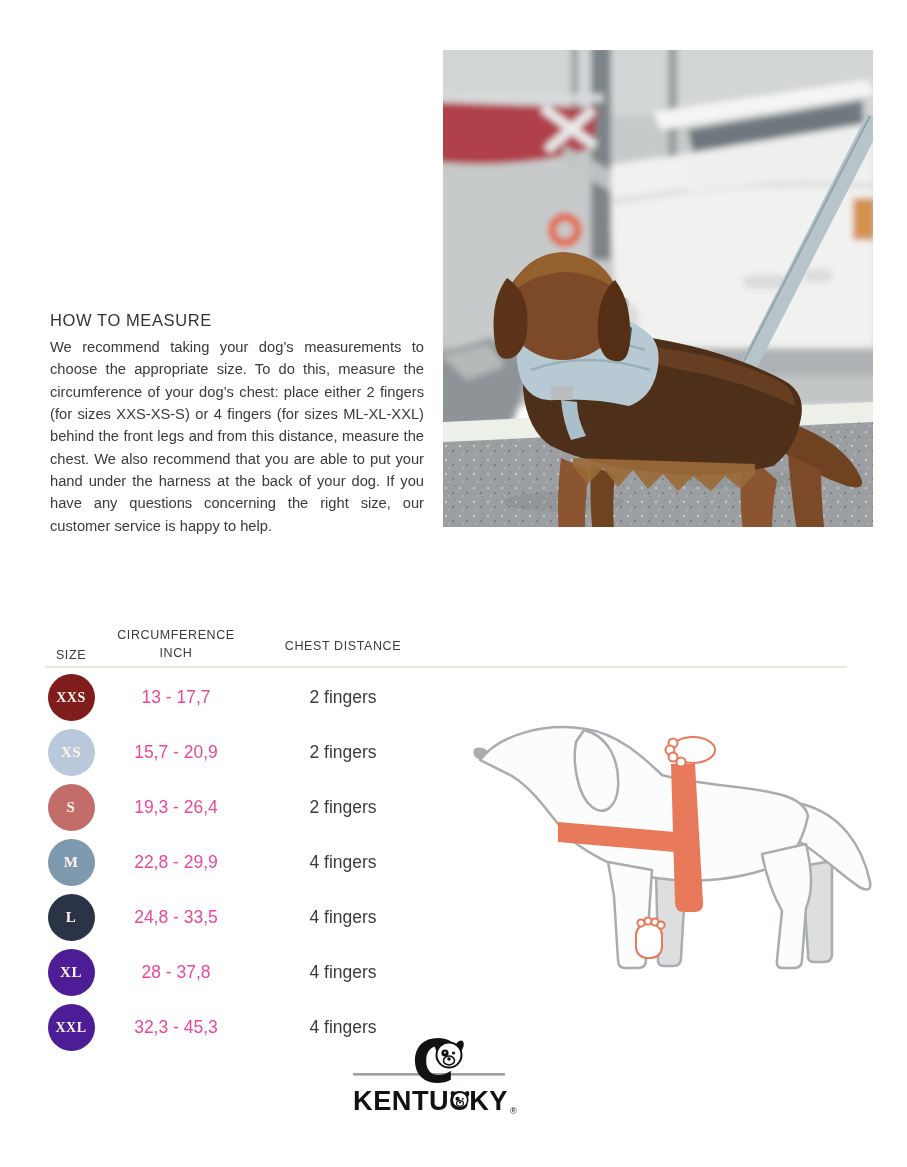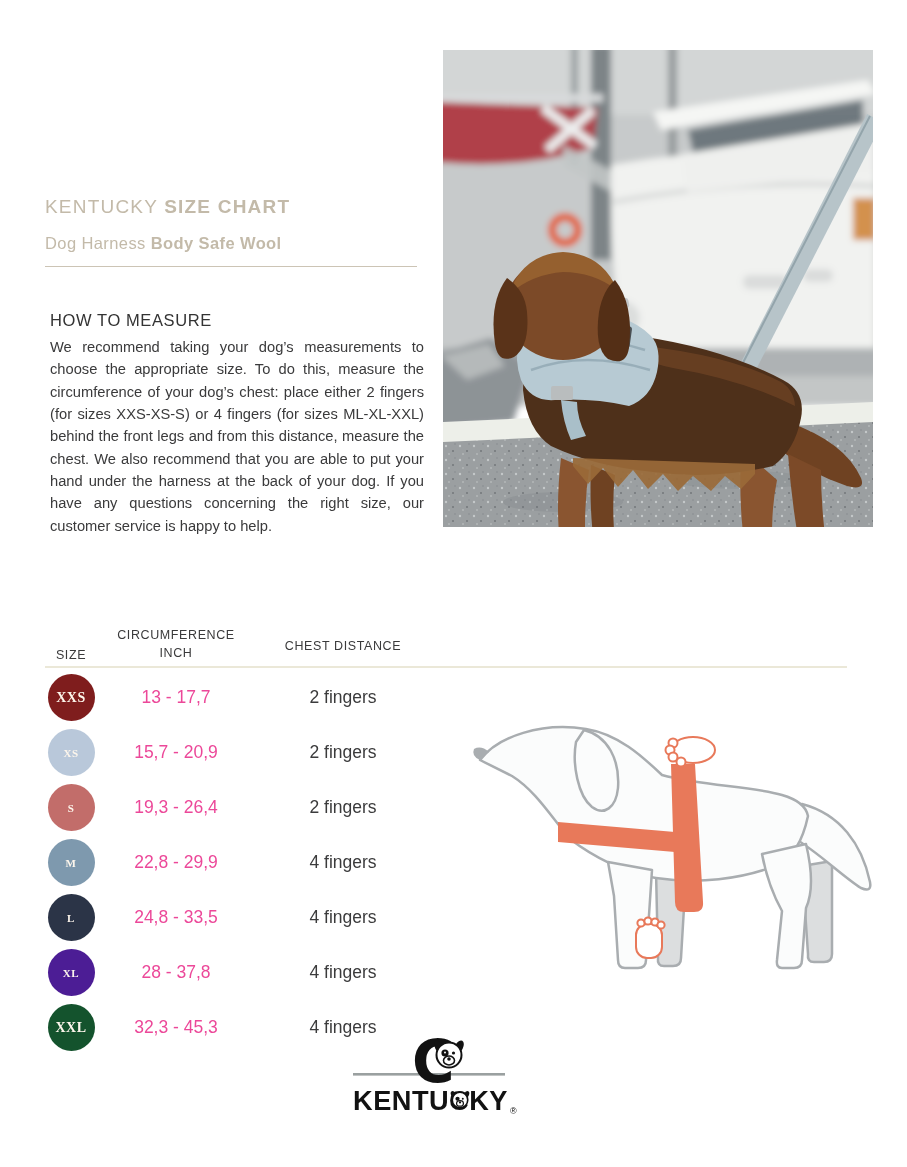--- a/index.html
+++ b/index.html
@@ -33,21 +33,21 @@
   
   .size-table{position:absolute;left:45px;top:620px;width:802px;}
   .st-head{display:flex;align-items:flex-end;height:42px;font-size:12.5px;letter-spacing:.6px;color:#3a3a3b;}
   .st-col-size{width:52px;text-align:center;}
   .st-col-circ{width:130px;margin-left:14px;text-align:center;line-height:1.4;}
   .st-col-chest{width:140px;margin-left:32px;text-align:center;padding-bottom:9px;}
   .st-divider{margin-top:4px;border-bottom:2px solid #ebe8d8;width:802px;}
   .st-rows{margin-top:2px;}
   .st-row{display:flex;align-items:center;height:55px;}
   .size-badge{width:47px;height:47px;border-radius:50%;margin:0 auto;display:flex;align-items:center;justify-content:center;}
-  .size-badge span{font-family:"Liberation Serif",serif;font-weight:700;color:#fdf6ec;font-size:11px;letter-spacing:.5px;}
+  .size-badge span{font-family:"Liberation Serif",serif;font-weight:700;color:#fdf6ec;font-size:15px;letter-spacing:.5px;}
   .cell-size{width:52px;}
   .cell-circ{width:130px;margin-left:14px;text-align:center;font-size:17.5px;color:#ec4899;}
   .cell-chest{width:140px;margin-left:32px;text-align:center;font-size:17.5px;color:#3b3b3c;}
 
   
   .illustration{position:absolute;left:450px;top:696px;width:425px;height:300px;}
   .illustration svg{display:block;width:100%;height:100%;}
   .dog-line{fill:#fbfcfc;stroke:#a9adb0;stroke-width:2.5;stroke-linejoin:round;stroke-linecap:round;}
   .dog-far{fill:#dcdedf;stroke:#a9adb0;stroke-width:2.5;stroke-linejoin:round;}
   .h-strap{fill:var(--accent);}
@@ -58,31 +58,20 @@
 
   
   .logo{position:absolute;left:350px;top:1028px;width:172px;height:92px;}
   .logo svg{display:block;width:100%;height:100%;}
 </style>
 </head>
 <body>
 
 <div class="page">
 
-  <div class="brand-block">
-    <div class="doc-title">
-      <span>KENTUCKY</span>
-      <b>SIZE CHART</b>
-    </div>
-    <div class="doc-subtitle">
-      <span>Dog Harness</span>
-      <b>Body Safe Wool</b>
-    </div>
-    <div class="brand-divider"></div>
-  </div>
 
   <div class="photo">
     <svg viewBox="0 0 430 477" preserveAspectRatio="none">
       <defs>
         <filter id="bgblur" x="-10%" y="-10%" width="120%" height="120%">
             <feGaussianBlur stdDeviation="3.2"></feGaussianBlur>
           </filter>
         <pattern id="speck" width="14" height="14" patternUnits="userSpaceOnUse">
           <rect width="14" height="14" fill="#9b9fa1"></rect>
           <circle cx="3" cy="4" r="1.2" fill="#c4c8c9"></circle>
@@ -221,21 +210,21 @@
         <div class="size-badge" style="background: #4c1d95;">
           <span>XL</span>
         </div>
       </div>
       <div class="cell-circ">28 - 37,8</div>
       <div class="cell-chest">4 fingers</div>
     </div>
 
     <div class="st-row">
       <div class="cell-size">
-        <div class="size-badge" style="background: #14532d;">
+        <div class="size-badge" style="background: #4c1d95;">
           <span style="font-size: 14px;">XXL</span>
         </div>
       </div>
       <div class="cell-circ">32,3 - 45,3</div>
       <div class="cell-chest">4 fingers</div>
     </div>
   </div>
   </div>
 
   <div class="illustration">

